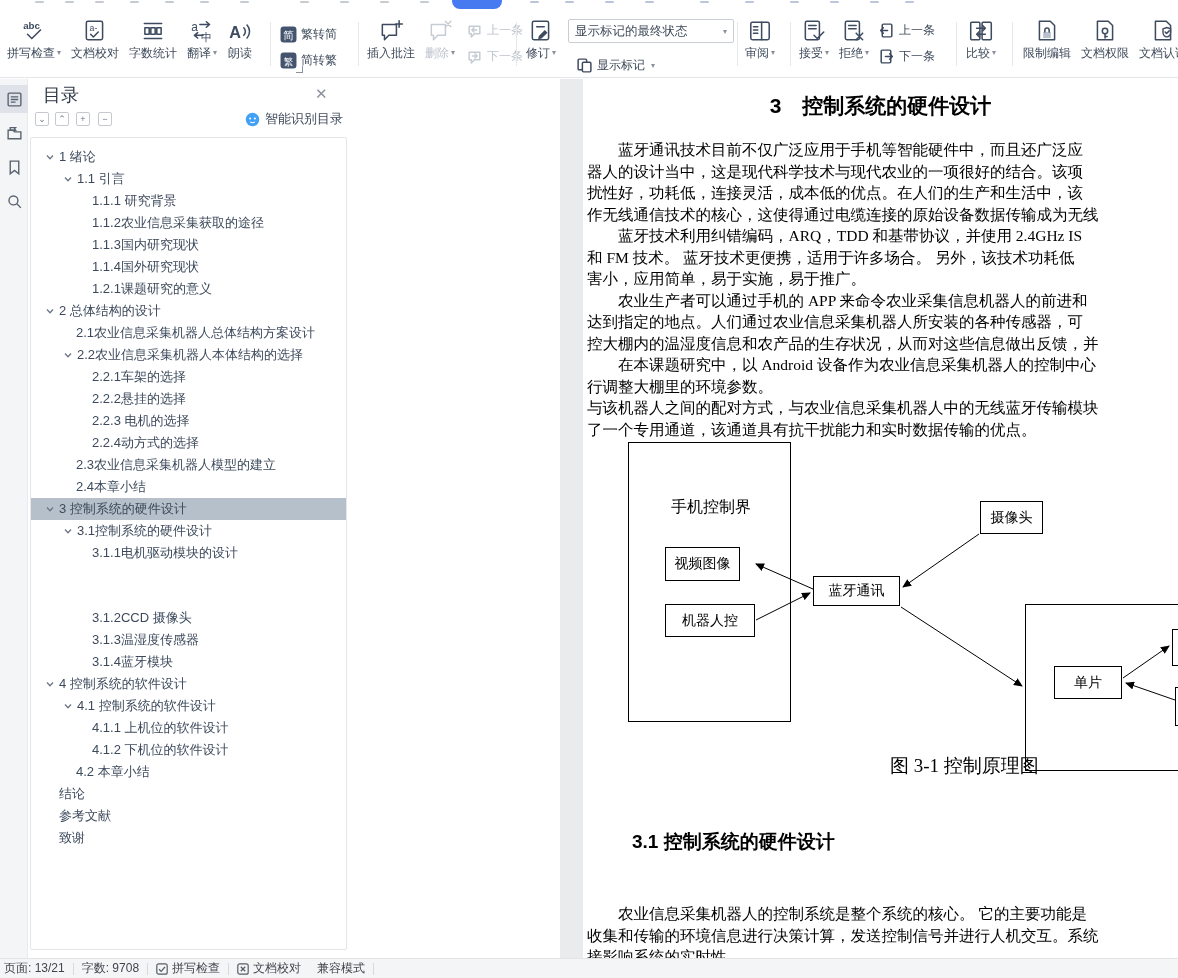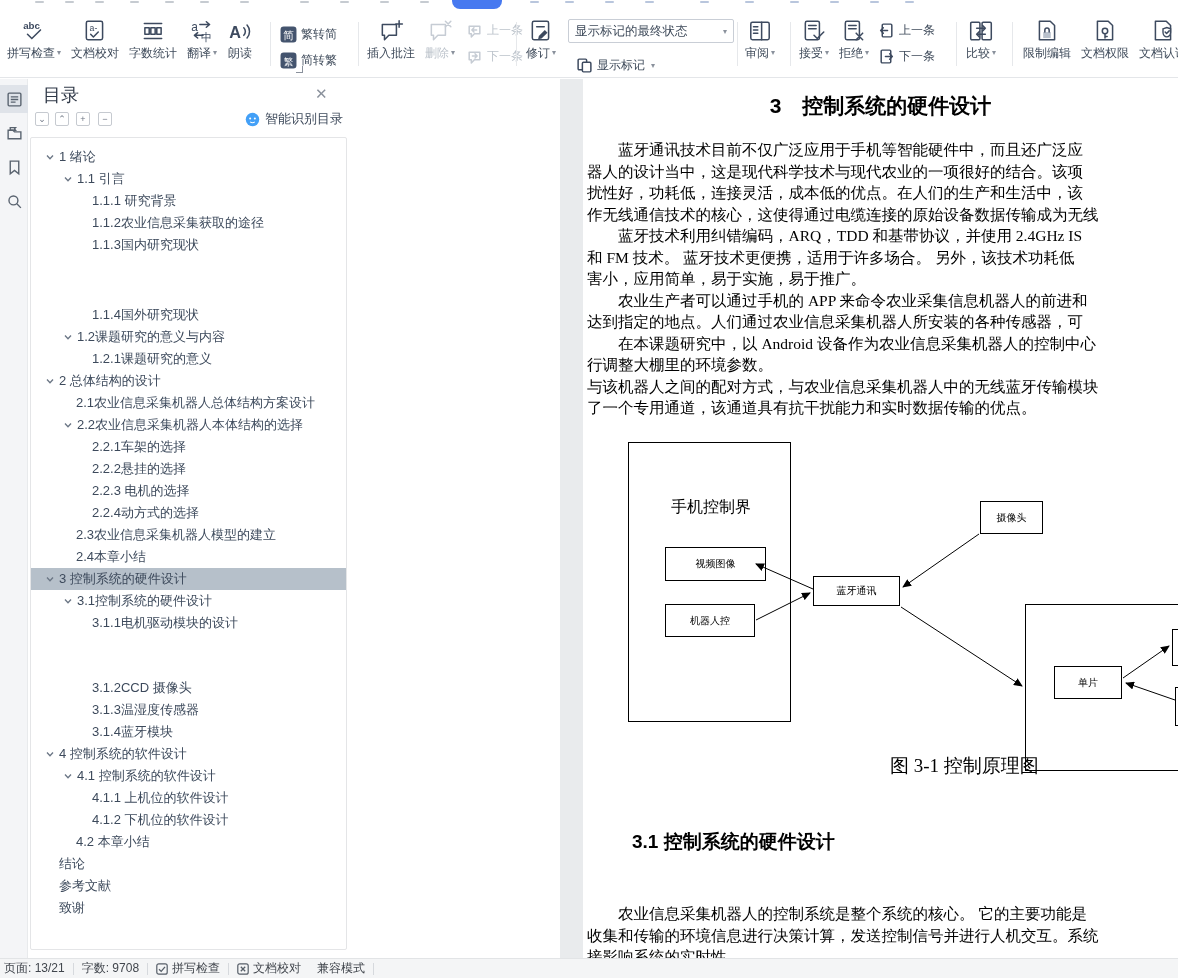--- a/index.html
+++ b/index.html
@@ -50,21 +50,21 @@
   #docarea { position:absolute; left:560px; top:0; width:618px; height:879px; background:#e9ebed; }
   #page { position:absolute; left:23px; top:0; width:595px; height:879px; background:#fff; overflow:hidden;
     font-family:"Liberation Serif","DejaVu Serif",serif; color:#000; }
   #chapter-title { position:absolute; left:0; top:13px; width:595px; text-align:center;
     font-family:"Liberation Sans","DejaVu Sans",sans-serif; font-weight:bold; font-size:21px; color:#000; }
   .textflow { position:absolute; white-space:nowrap; font-size:15.5px; line-height:21.5px; }
   #body-lines { left:4px; top:60px; }
   #section-lines { left:4px; top:824px; }
   .dline.ind { padding-left:31px; }
   .dbox { position:absolute; border:1px solid #000; background:#fff; display:flex; align-items:center; justify-content:center;
-    font-size:10px; white-space:nowrap; }
+    font-size:14px; white-space:nowrap; }
   #phone-label { position:absolute; left:58px; top:418px; width:140px; text-align:center; font-size:16px; }
   #fig-caption { position:absolute; left:307px; top:674px; font-size:19px; }
   #section-title { position:absolute; left:49px; top:750px; font-family:"Liberation Sans","DejaVu Sans",sans-serif;
     font-weight:bold; font-size:19px; }
   #diagram-svg { position:absolute; left:0; top:0; width:595px; height:879px; pointer-events:none; }
 
   
   #statusbar { position:absolute; left:0; top:958px; width:1178px; height:20px; background:#f4f5f6; border-top:1px solid #e2e4e6;
     display:flex; align-items:center; font-size:12px; color:#41464d; }
   .sitem { display:flex; align-items:center; gap:4px; padding:0 8px; white-space:nowrap; }
@@ -469,30 +469,22 @@
         </div>
         <div class="trow" style="padding-left: 61px;">
           <span class="tlab">1.1.1 研究背景</span>
         </div>
         <div class="trow" style="padding-left: 61px;">
           <span class="tlab">1.1.2农业信息采集获取的途径</span>
         </div>
         <div class="trow" style="padding-left: 61px;">
           <span class="tlab">1.1.3国内研究现状</span>
         </div>
-        <div class="trow" style="padding-left: 61px; margin-top: 48px;">
+        <div class="trow" style="padding-left: 61px;">
           <span class="tlab">1.1.4国外研究现状</span>
-        </div>
-        <div class="trow" style="padding-left: 32px;">
-          <span class="chev">
-            <svg width="10" height="10" viewBox="0 0 10 10">
-              <path d="M2 3.5 L5 6.8 L8 3.5" fill="none" stroke="#6b7685" stroke-width="1.3"></path>
-            </svg>
-          </span>
-          <span class="tlab">1.2课题研究的意义与内容</span>
         </div>
         <div class="trow" style="padding-left: 61px;">
           <span class="tlab">1.2.1课题研究的意义</span>
         </div>
         <div class="trow" style="padding-left: 14px;">
           <span class="chev">
             <svg width="10" height="10" viewBox="0 0 10 10">
               <path d="M2 3.5 L5 6.8 L8 3.5" fill="none" stroke="#6b7685" stroke-width="1.3"></path>
             </svg>
           </span>
@@ -598,29 +590,30 @@
       <div id="body-lines" class="textflow">
           <div class="dline ind">蓝牙通讯技术目前不仅广泛应用于手机等智能硬件中，而且还广泛应</div>
           <div class="dline">器人的设计当中，这是现代科学技术与现代农业的一项很好的结合。该项</div>
           <div class="dline">扰性好，功耗低，连接灵活，成本低的优点。在人们的生产和生活中，该</div>
           <div class="dline">作无线通信技术的核心，这使得通过电缆连接的原始设备数据传输成为无线</div>
           <div class="dline ind">蓝牙技术利用纠错编码，ARQ，TDD 和基带协议，并使用 2.4GHz IS</div>
           <div class="dline">和 FM 技术。 蓝牙技术更便携，适用于许多场合。 另外，该技术功耗低</div>
           <div class="dline">害小，应用简单，易于实施，易于推广。</div>
           <div class="dline ind">农业生产者可以通过手机的 APP 来命令农业采集信息机器人的前进和</div>
           <div class="dline">达到指定的地点。人们通过农业信息采集机器人所安装的各种传感器，可</div>
+          <div class="dline">控大棚内的温湿度信息和农产品的生存状况，从而对这些信息做出反馈，并</div>
           <div class="dline ind">在本课题研究中，以 Android 设备作为农业信息采集机器人的控制中心</div>
           <div class="dline">行调整大棚里的环境参数。</div>
           <div class="dline">与该机器人之间的配对方式，与农业信息采集机器人中的无线蓝牙传输模块</div>
           <div class="dline">了一个专用通道，该通道具有抗干扰能力和实时数据传输的优点。</div>
         </div>
 
       <div class="dbox" style="left:45px;top:363px;width:163px;height:280px"></div>
       <div id="phone-label">手机控制界</div>
-      <div class="dbox" style="left:82px;top:468px;width:101px;height:34px">视频图像</div>
+      <div class="dbox" style="left:82px;top:468px;width:75px;height:34px">视频图像</div>
       <div class="dbox" style="left:82px;top:525px;width:90px;height:33px">机器人控</div>
       <div class="dbox" style="left:230px;top:497px;width:87px;height:30px">蓝牙通讯</div>
       <div class="dbox" style="left:397px;top:422px;width:63px;height:33px">摄像头</div>
       <div class="dbox" style="left:442px;top:525px;width:200px;height:167px"></div>
       <div class="dbox" style="left:471px;top:587px;width:68px;height:33px">单片</div>
       <div class="dbox" style="left:589px;top:550px;width:30px;height:37px"></div>
       <div class="dbox" style="left:592px;top:608px;width:30px;height:39px"></div>
       <svg id="diagram-svg">
         <defs>
           <marker id="arr" markerWidth="9" markerHeight="8" refX="8" refY="4" orient="auto">

